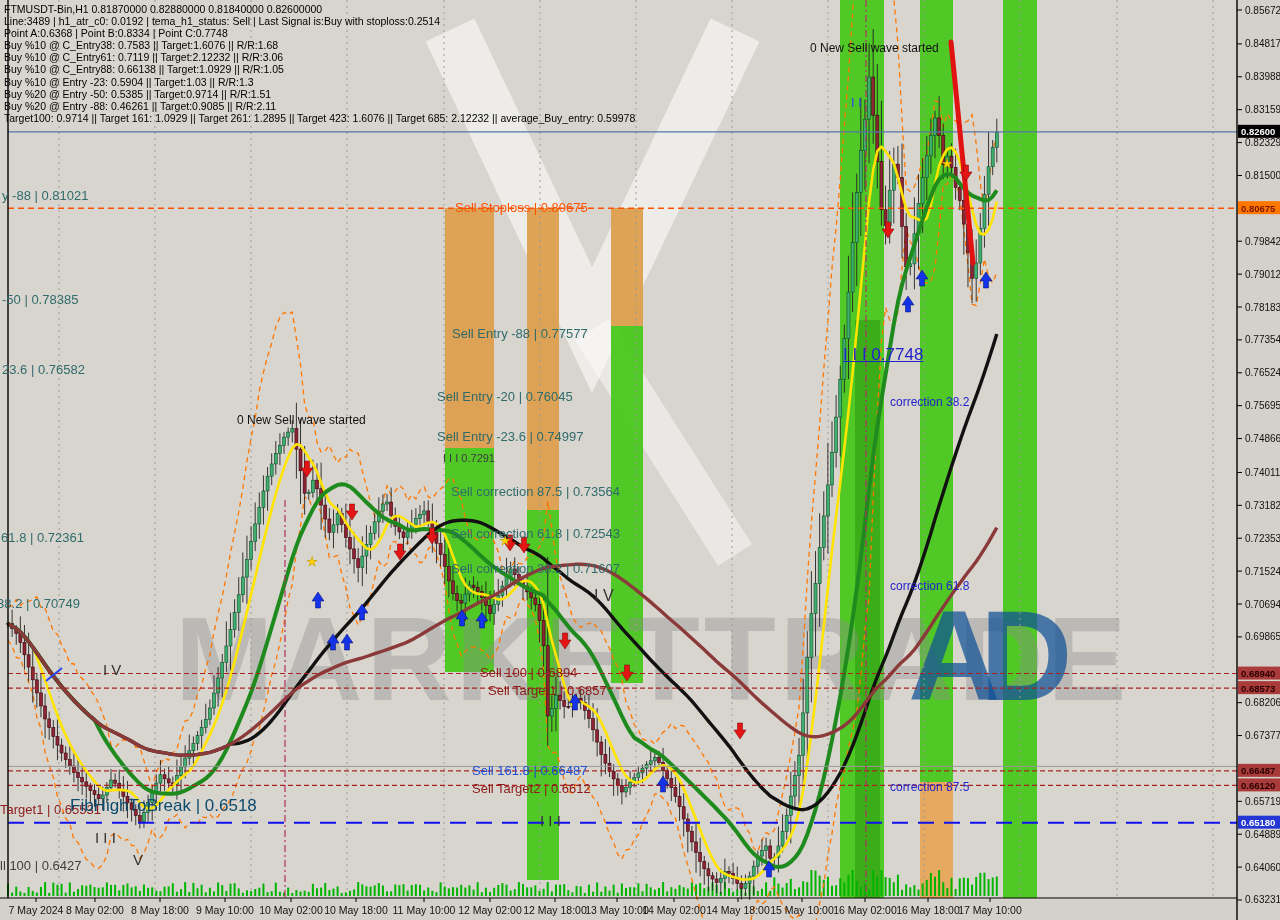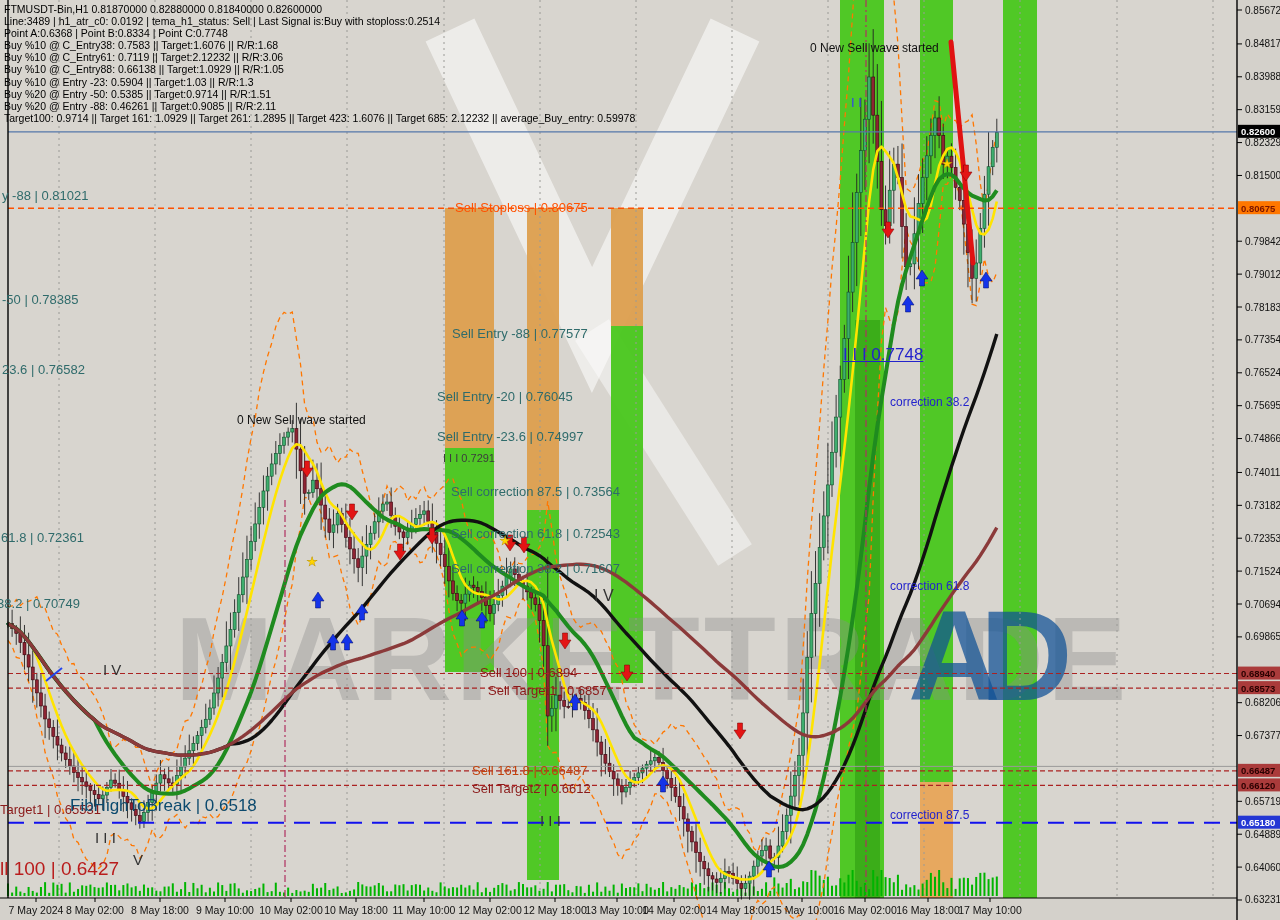--- a/index.html
+++ b/index.html
@@ -940,31 +940,31 @@
       <div class="chart-label" style="left: 451px; top: 484px; color: rgb(47, 107, 107); font-size: 13px;">Sell correction 87.5 | 0.73564</div>
       <div class="chart-label" style="left: 451px; top: 526px; color: rgb(47, 107, 107); font-size: 13px;">Sell correction 61.8 | 0.72543</div>
       <div class="chart-label" style="left: 451px; top: 561px; color: rgb(47, 107, 107); font-size: 13px;">Sell correction 38.2 | 0.71607</div>
       <div class="chart-label" style="left: 237px; top: 413px; color: rgb(17, 17, 17); font-size: 12px;">0 New Sell wave started</div>
       <div class="chart-label" style="left: 810px; top: 41px; color: rgb(17, 17, 17); font-size: 12px;">0 New Sell wave started</div>
       <div class="chart-label" style="left: 594px; top: 587px; color: rgb(51, 51, 51); font-size: 16px;">I V</div>
       <div class="chart-label" style="left: 103px; top: 661px; color: rgb(51, 51, 51); font-size: 15px;">I V</div>
       <div class="chart-label" style="left: 843px; top: 345px; color: rgb(35, 35, 204); font-size: 17px; text-decoration: underline;">I I I 0.7748</div>
       <div class="chart-label" style="left: 890px; top: 395px; color: rgb(35, 35, 204); font-size: 12px;">correction 38.2</div>
       <div class="chart-label" style="left: 890px; top: 579px; color: rgb(35, 35, 204); font-size: 12px;">correction 61.8</div>
-      <div class="chart-label" style="left: 890px; top: 780px; color: rgb(35, 35, 204); font-size: 12px; margin-top: 28px;">correction 87.5</div>
+      <div class="chart-label" style="left: 890px; top: 780px; color: rgb(35, 35, 204); font-size: 12px;">correction 87.5</div>
       <div class="chart-label" style="left: 480px; top: 665px; color: rgb(139, 26, 26); font-size: 13px;">Sell 100 | 0.6894</div>
       <div class="chart-label" style="left: 464px; top: 683px; color: rgb(139, 26, 26); font-size: 13px; margin-left: 24px;">Sell Target1 | 0.6857</div>
-      <div class="chart-label" style="left: 472px; top: 763px; color: #c2410c; font-size: 13px;">Sell 161.8 | 0.66487</div>
+      <div class="chart-label" style="left: 472px; top: 763px; color: #1d4ed8; font-size: 13px;">Sell 161.8 | 0.66487</div>
       <div class="chart-label" style="left: 472px; top: 781px; color: rgb(139, 26, 26); font-size: 13px;">Sell Target2 | 0.6612</div>
       <div class="chart-label" style="left: 2px; top: 188px; color: rgb(47, 107, 107); font-size: 13px;">y -88 | 0.81021</div>
       <div class="chart-label" style="left: 2px; top: 292px; color: rgb(47, 107, 107); font-size: 13px;">-50 | 0.78385</div>
       <div class="chart-label" style="left: 2px; top: 362px; color: rgb(47, 107, 107); font-size: 13px;">23.6 | 0.76582</div>
       <div class="chart-label" style="left: -30px; top: 530px; color: rgb(47, 107, 107); font-size: 13px;">ction 61.8 | 0.72361</div>
       <div class="chart-label" style="left: -34px; top: 596px; color: rgb(47, 107, 107); font-size: 13px;">ction 38.2 | 0.70749</div>
       <div class="chart-label" style="left: 0px; top: 802px; color: rgb(139, 26, 26); font-size: 13px;">Target1 | 0.65531</div>
       <div class="chart-label" style="left: 70px; top: 796px; color: #0c4a6e; font-size: 17px;">FibHighToBreak | 0.6518</div>
-      <div class="chart-label" style="left: 0px; top: 858px; color: #b91c1c; font-size: 19px;">ll 100 | 0.6427</div>
+      <div class="chart-label" style="left: 0px; top: 858px; color: #404040; font-size: 13px;">ll 100 | 0.6427</div>
       <div class="chart-label" style="left: 95px; top: 829px; color: rgb(51, 51, 51); font-size: 15px;">I I I</div>
       <div class="chart-label" style="left: 133px; top: 851px; color: rgb(51, 51, 51); font-size: 15px;">V</div>
       <div class="chart-label" style="left: 540px; top: 812px; color: rgb(51, 51, 51); font-size: 15px;">I I I</div>
       <div class="chart-label" style="left: 851px; top: 95px; color: rgb(51, 68, 238); font-size: 13px;">I I</div>
     </div>
 </div>
 
 </body></html>

